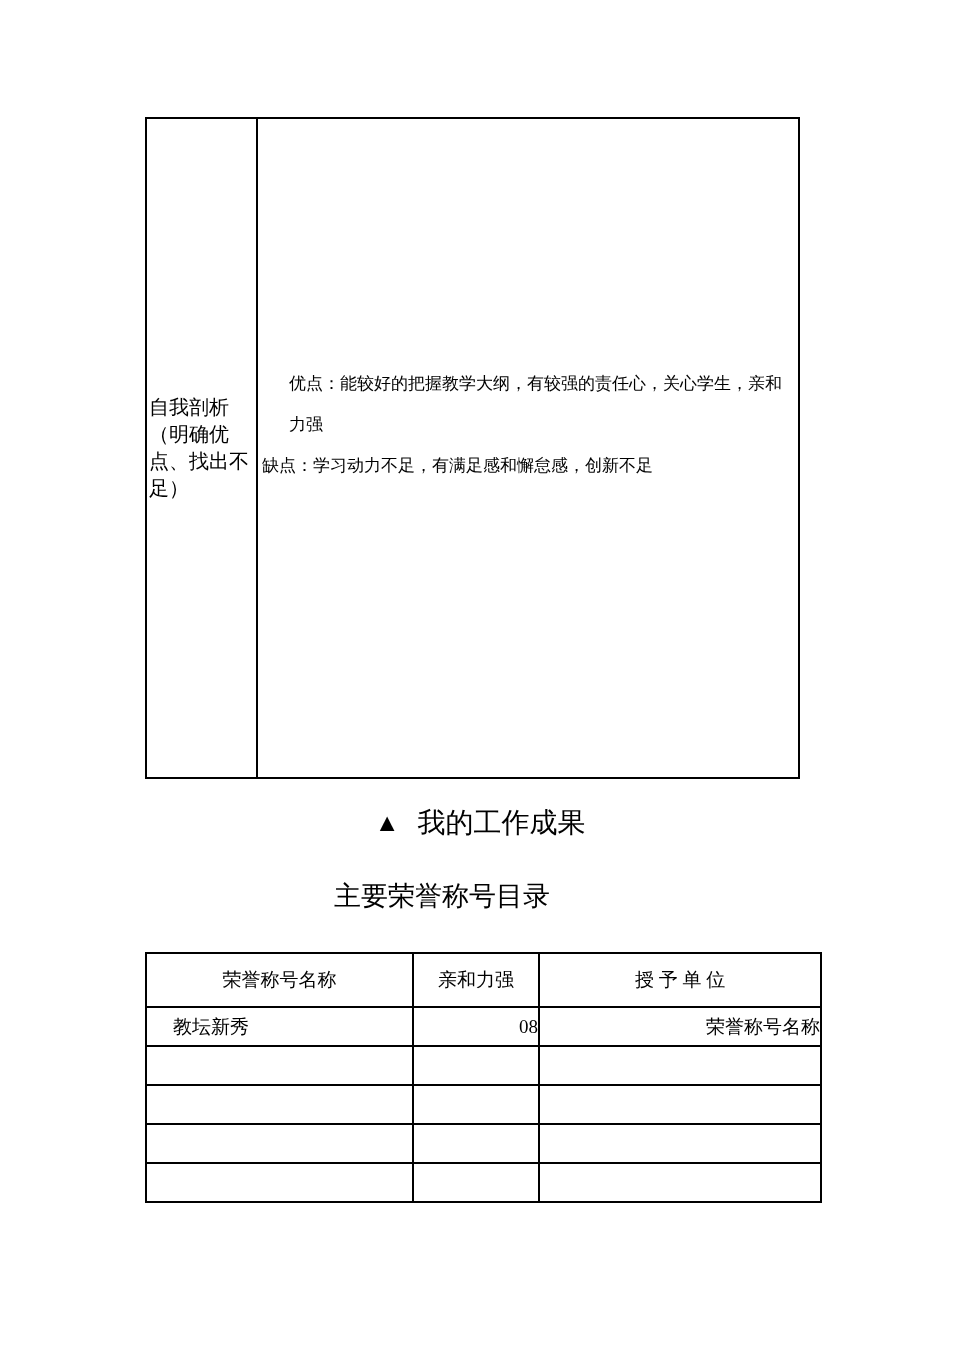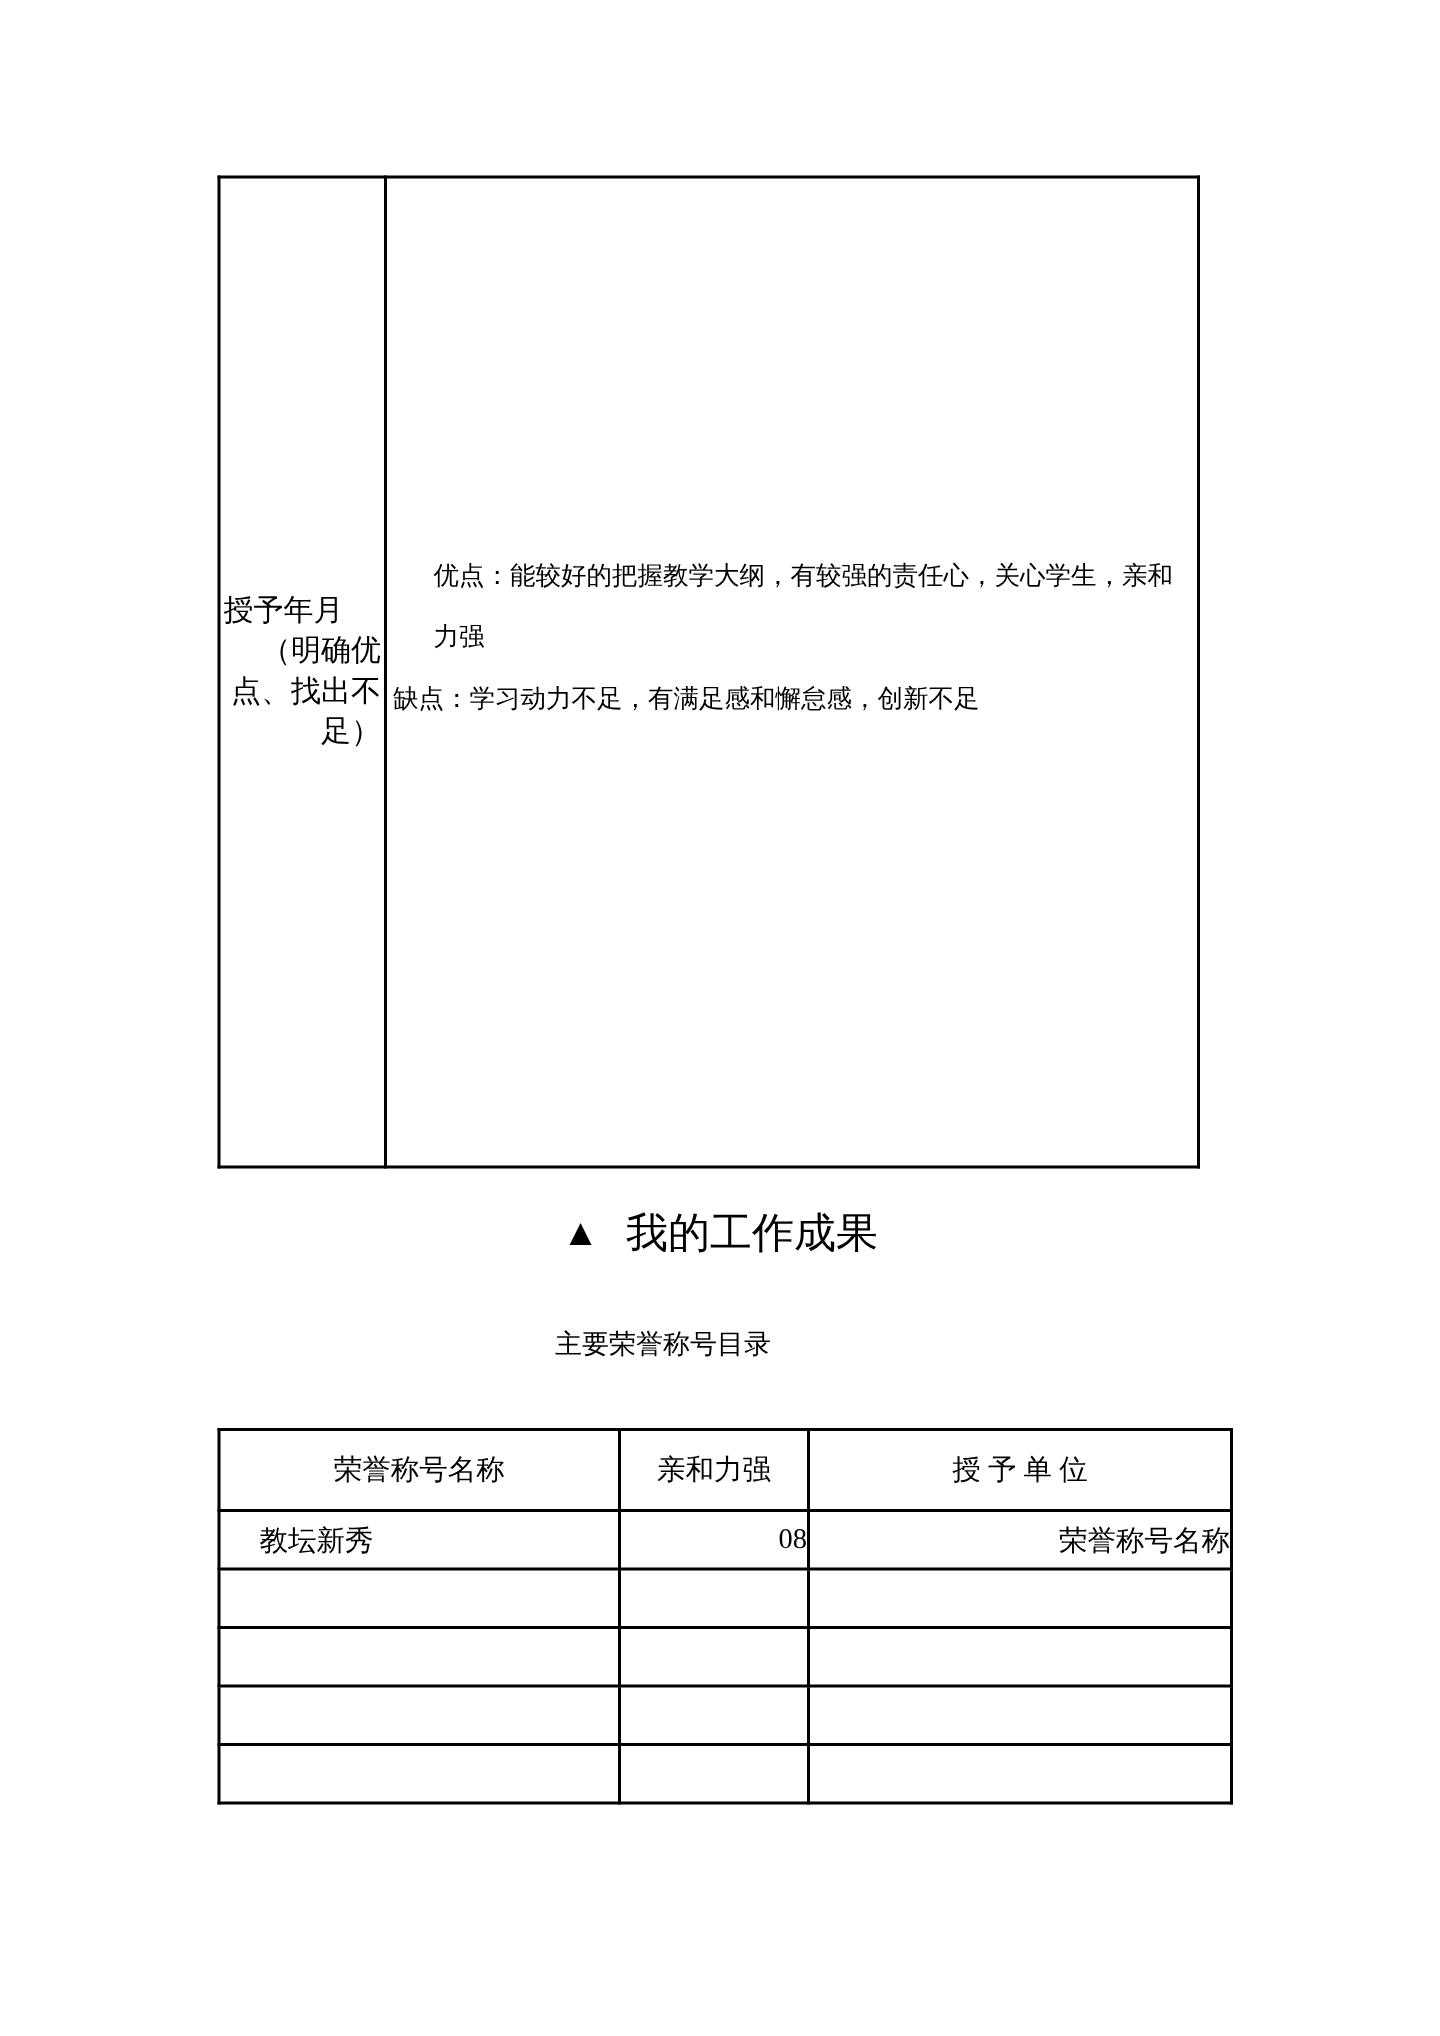--- a/index.html
+++ b/index.html
@@ -32,21 +32,20 @@
     vertical-align: middle;
   }
   td.analysis-label {
     width: 105px;
     font-size: 20px;
     line-height: 27px;
     padding: 0 2px;
     text-align: left;
   }
   .analysis-note {
-    text-align: right;
   }
   td.analysis-content {
     font-size: 17px;
     line-height: 41px;
     padding: 0 4px;
   }
   .analysis-content-block {
     transform: translateY(-24px);
   }
   .first-line-indent {
@@ -68,21 +67,21 @@
     font-size: 25px;
     margin-right: 18px;
     vertical-align: 1px;
   }
   .sub-heading {
     position: absolute;
     left: 0;
     top: 880px;
     width: 884px;
     text-align: center;
-    font-size: 18px;
+    font-size: 27px;
     line-height: 32px;
   }
 
   
   table.honors {
     position: absolute;
     left: 145px;
     top: 952px;
     width: 675px;
     border-collapse: collapse;
@@ -114,21 +113,21 @@
 </style>
 </head>
 <body>
 
 <div class="page">
 
   <table class="analysis">
     <tbody>
         <tr>
       <td class="analysis-label">
-        <div>授予年月</div>
+        <div>自我剖析</div>
         <div class="analysis-note">（明确优点、找出不足）</div>
       </td>
       <td class="analysis-content">
         <div class="analysis-content-block">
           <div class="first-line-indent">优点：能较好的把握教学大纲，有较强的责任心，关心学生，亲和力强</div>
           <div>缺点：学习动力不足，有满足感和懈怠感，创新不足</div>
         </div>
       </td>
     </tr>
   </tbody>

